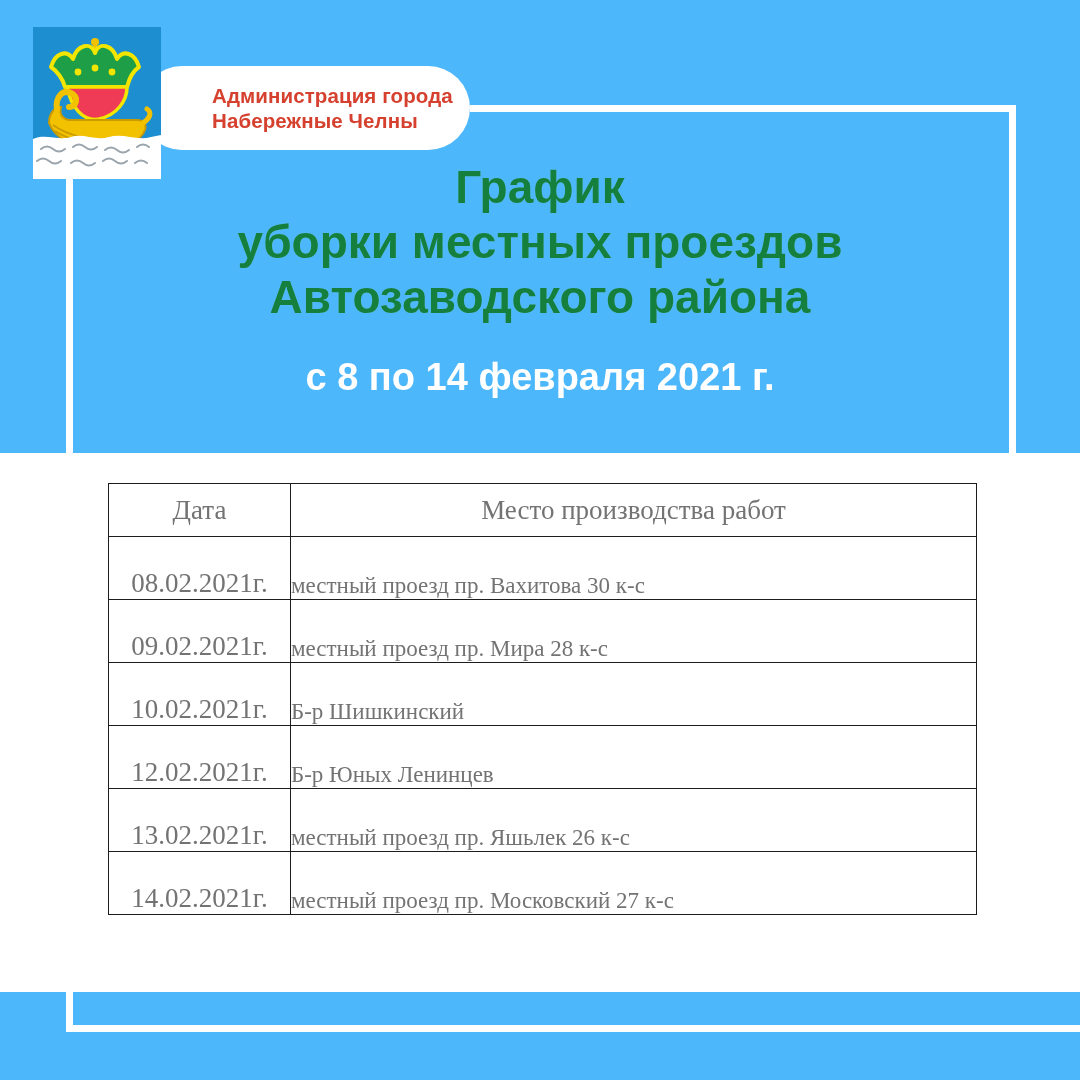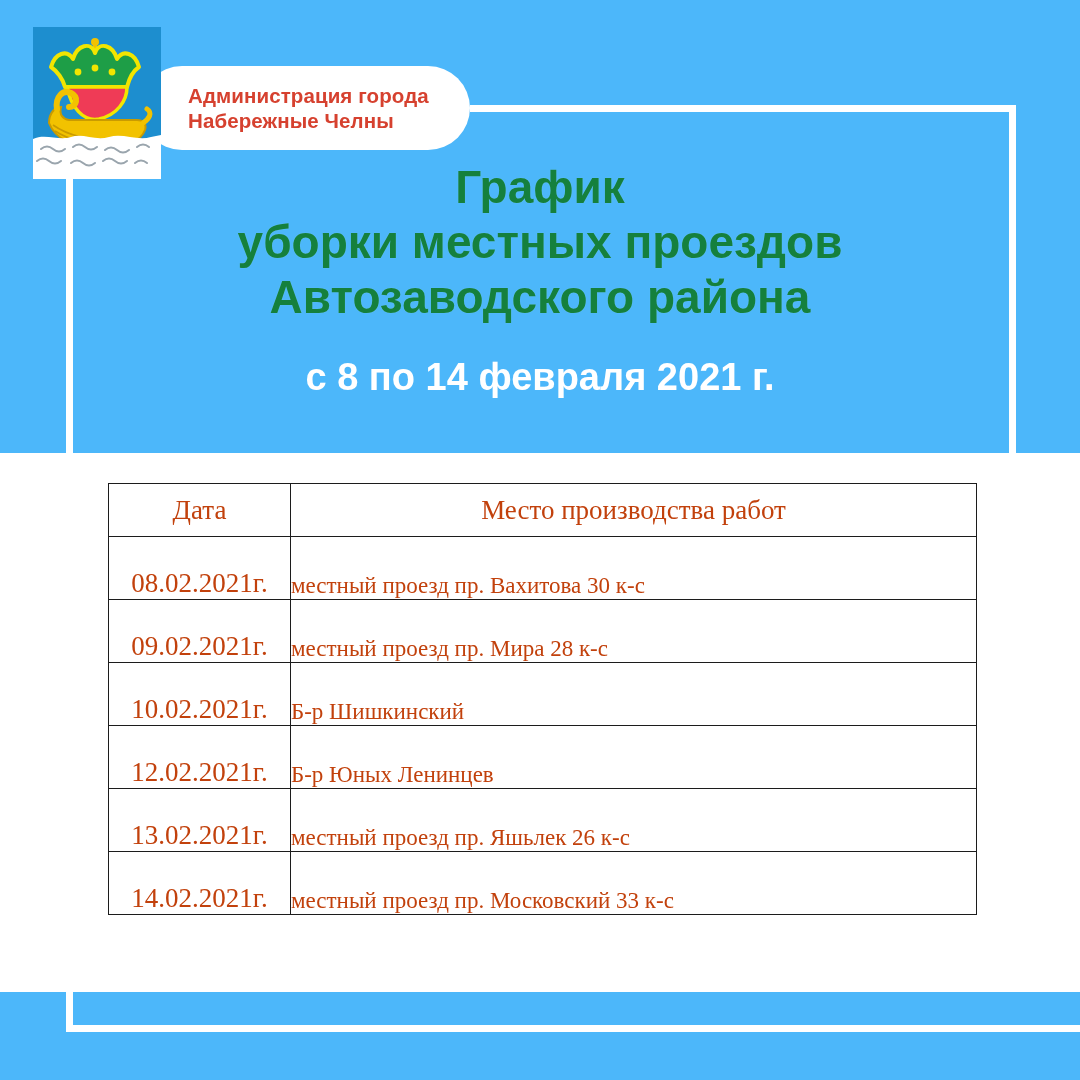--- a/index.html
+++ b/index.html
@@ -74,21 +74,21 @@
     top: 66px;
     width: 330px;
     height: 84px;
     background: #ffffff;
     border-radius: 42px;
     z-index: 5;
     display: flex;
     align-items: center;
   }
   .pill-text {
-    margin-left: 48px;
+    margin-left: 72px;
     color: #D6412F;
     font-family: "Liberation Sans", sans-serif;
     font-weight: bold;
     font-size: 20.5px;
     line-height: 25px;
     letter-spacing: 0.1px;
     white-space: pre-line;
   }
 
   
@@ -129,21 +129,21 @@
   table.sched {
     border-collapse: collapse;
     width: 868px;
     table-layout: fixed;
     background: #ffffff;
   }
   table.sched td, table.sched th {
     border: 1.6px solid #1c1c1c;
     font-family: "Liberation Serif", serif;
     font-weight: normal;
-    color: #c2410c;
+    color: #737373;
     padding: 0;
   }
   col.c-date { width: 182px; }
   col.c-place { width: 686px; }
 
   .hdr-date, .hdr-place {
     height: 52px;
     font-size: 27px;
     text-align: center;
     vertical-align: middle;
@@ -293,21 +293,21 @@
         <tr>
           <td class="cell-date">12.02.2021г.</td>
           <td class="cell-place">Б-р Юных Ленинцев</td>
         </tr>
         <tr>
           <td class="cell-date">13.02.2021г.</td>
           <td class="cell-place">местный проезд пр. Яшьлек 26 к-с</td>
         </tr>
         <tr>
           <td class="cell-date">14.02.2021г.</td>
-          <td class="cell-place">местный проезд пр. Московский 33 к-с</td>
+          <td class="cell-place">местный проезд пр. Московский 27 к-с</td>
         </tr>
       </tbody>
     </table>
   </div>
 
   <div class="bottom-band">
     <div class="bb-line-left"></div>
     <div class="bb-line-bottom"></div>
   </div>
 

